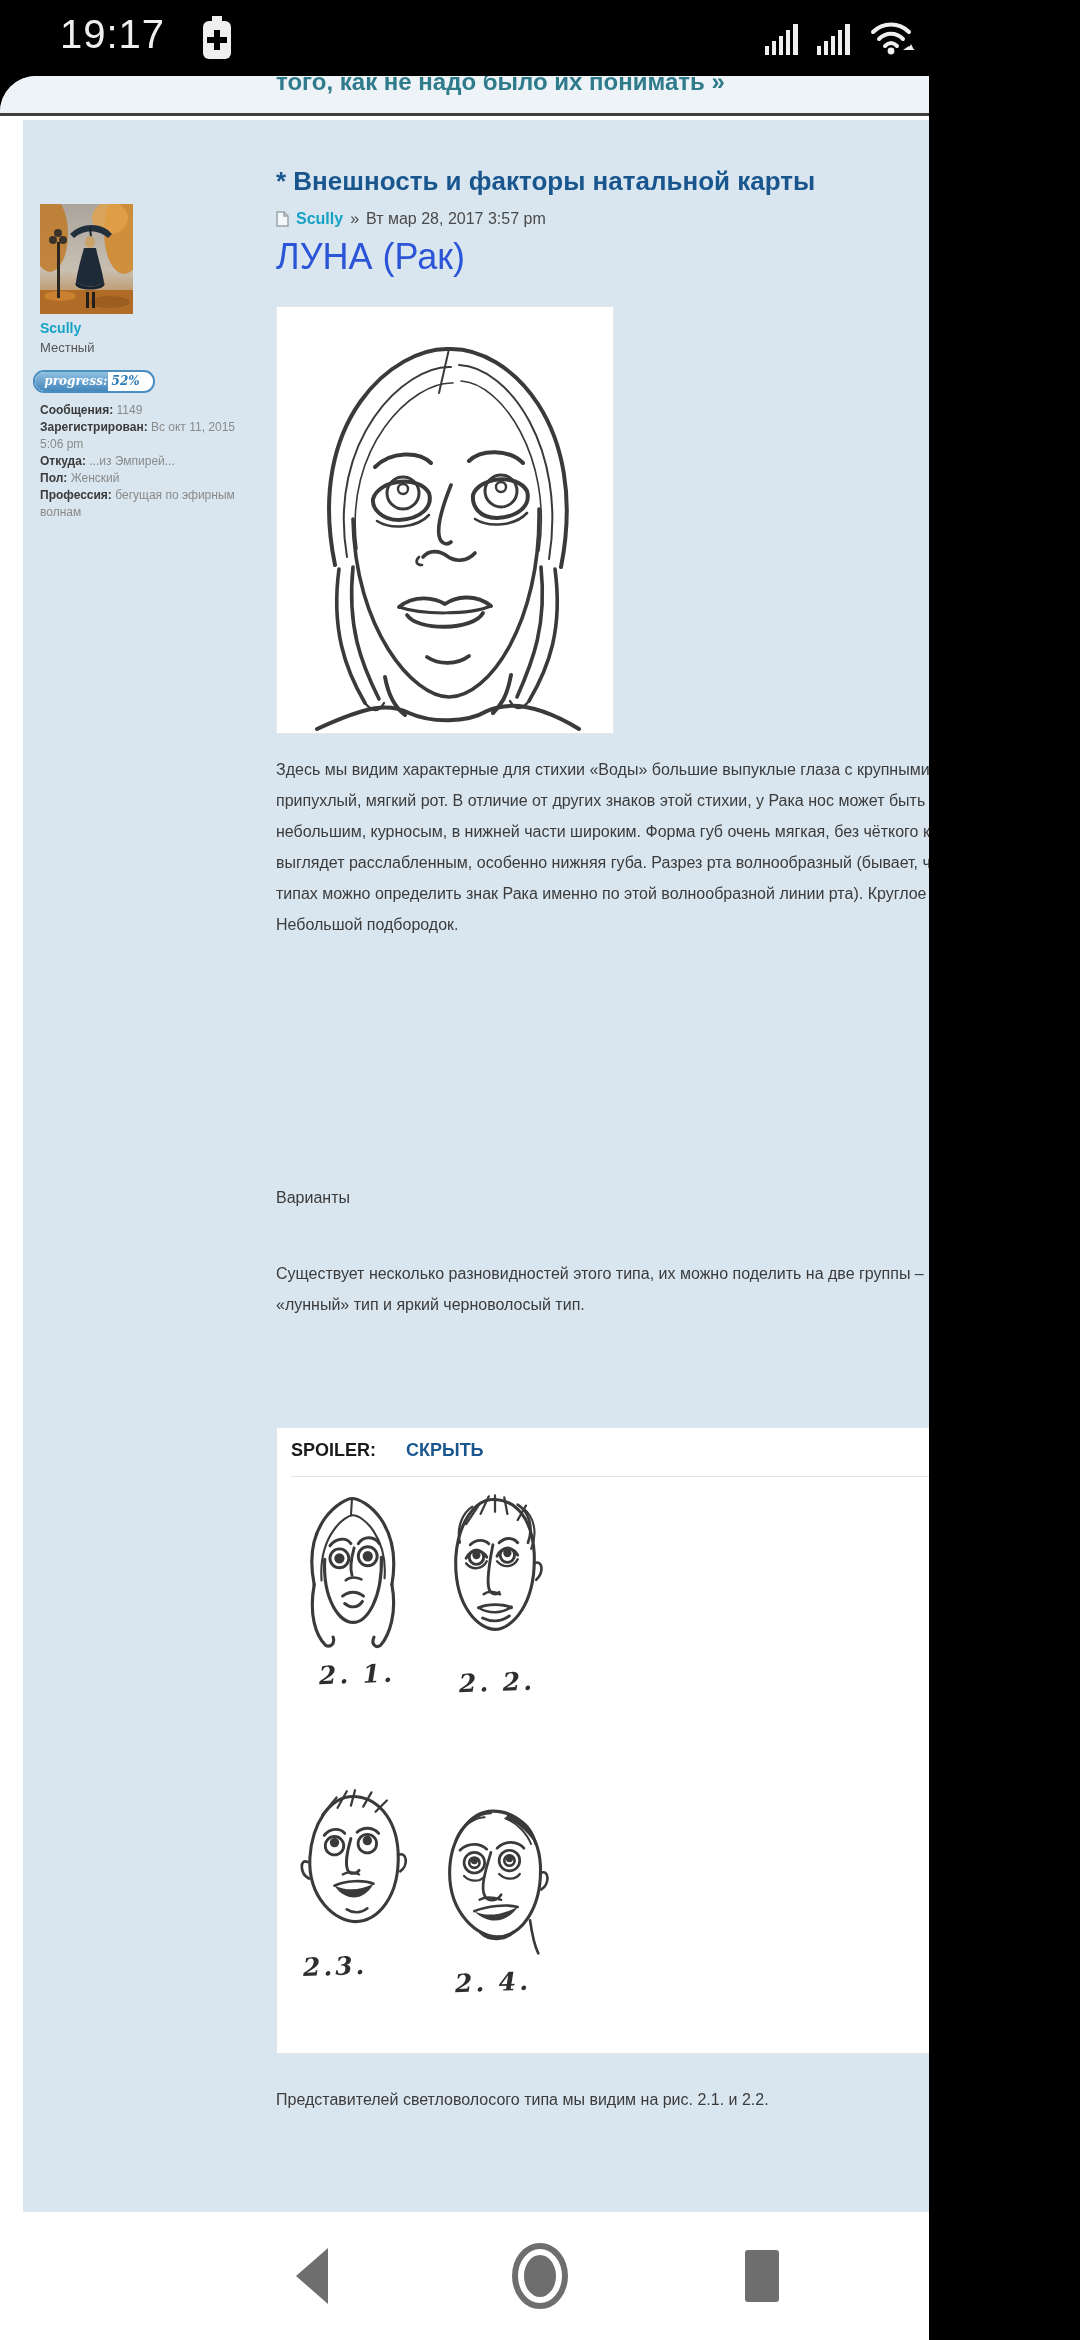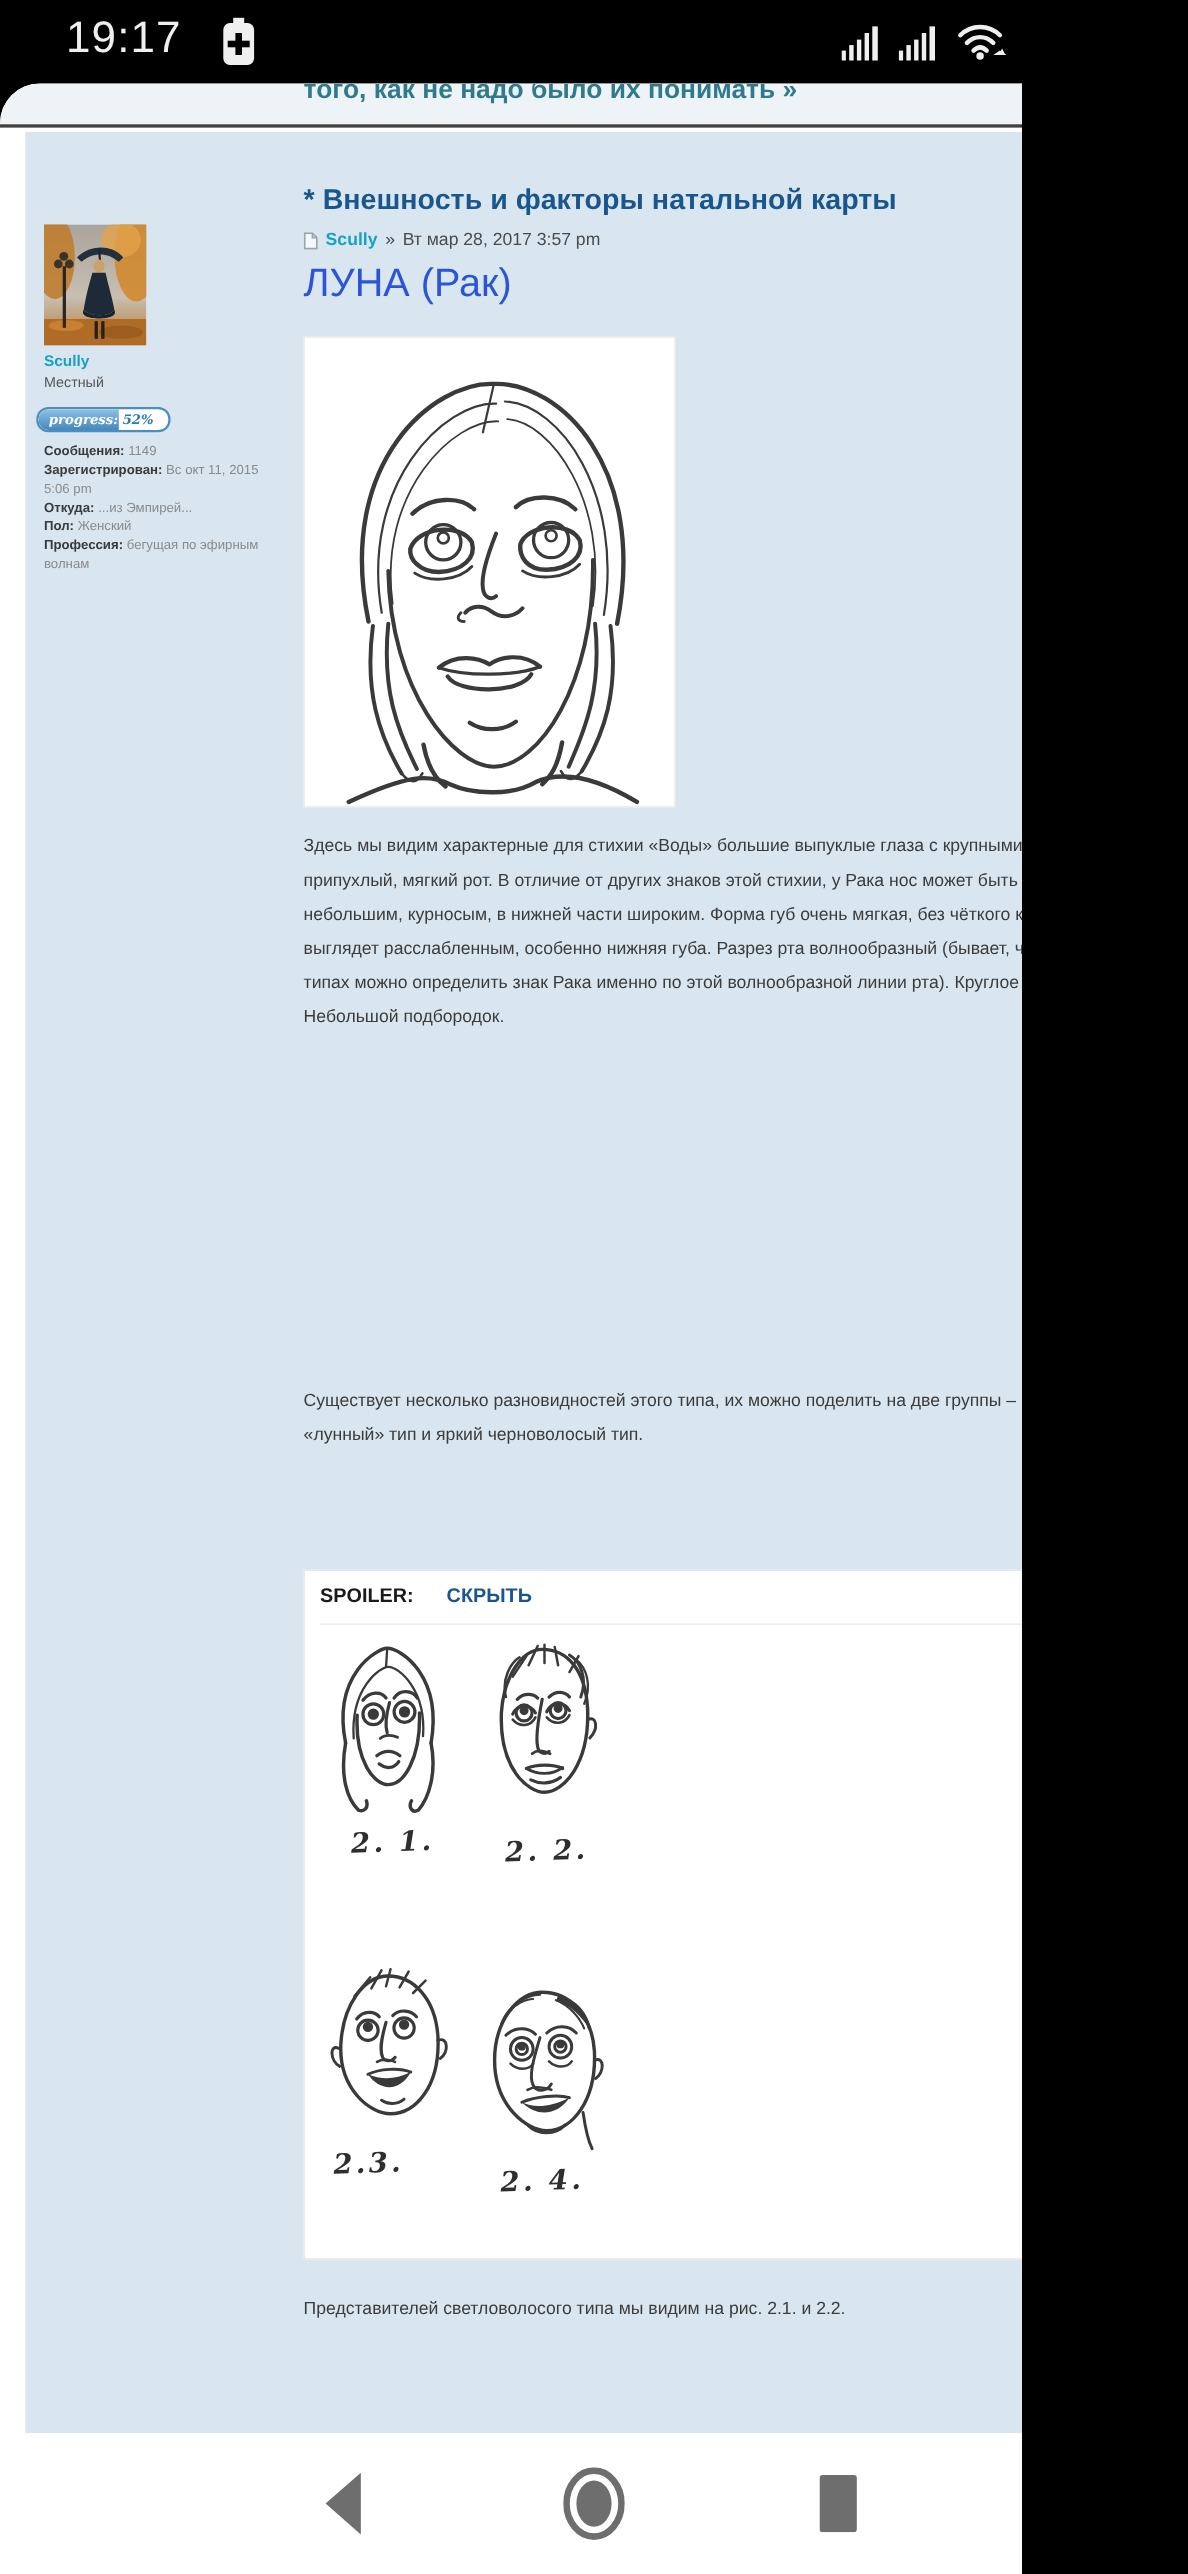--- a/index.html
+++ b/index.html
@@ -237,20 +237,21 @@
           </g>
           <g class="sketch" stroke-width="4">
             <path d="M 108 370 C 112 392 120 402 128 408"></path>
             <path d="M 234 368 C 230 390 224 398 216 406"></path>
             <path d="M 40 422 C 92 398 112 396 132 406 C 154 416 190 416 210 404 C 232 394 262 398 302 422"></path>
           </g>
         </svg>
       </div>
 
       <p class="body-t p1">Здесь мы видим характерные для стихии «Воды» большие выпуклые глаза с крупными веками и припухлый, мягкий рот. В отличие от других знаков этой стихии, у Рака нос может быть совсем небольшим, курносым, в нижней части широким. Форма губ очень мягкая, без чёткого контура. Рот выглядет расслабленным, особенно нижняя губа. Разрез рта волнообразный (бывает, что в смешанных типах можно определить знак Рака именно по этой волнообразной линии рта). Круглое «лунное» лицо. Небольшой подбородок.</p>
+      <p class="body-t p-var">Варианты</p>
       <p class="body-t p2">Существует несколько разновидностей этого типа, их можно поделить на две группы – белёсый «лунный» тип и яркий черноволосый тип.</p>
 
       <div class="spoiler">
         <div class="sp-head">
           <span>SPOILER: </span><span class="sp-link">СКРЫТЬ</span>
         </div>
 
         <div class="sp-fig" style="left:16px;top:60px;">
           <svg width="118" height="168" viewBox="0 0 112 160">
             <g class="sketch" stroke-width="3">

